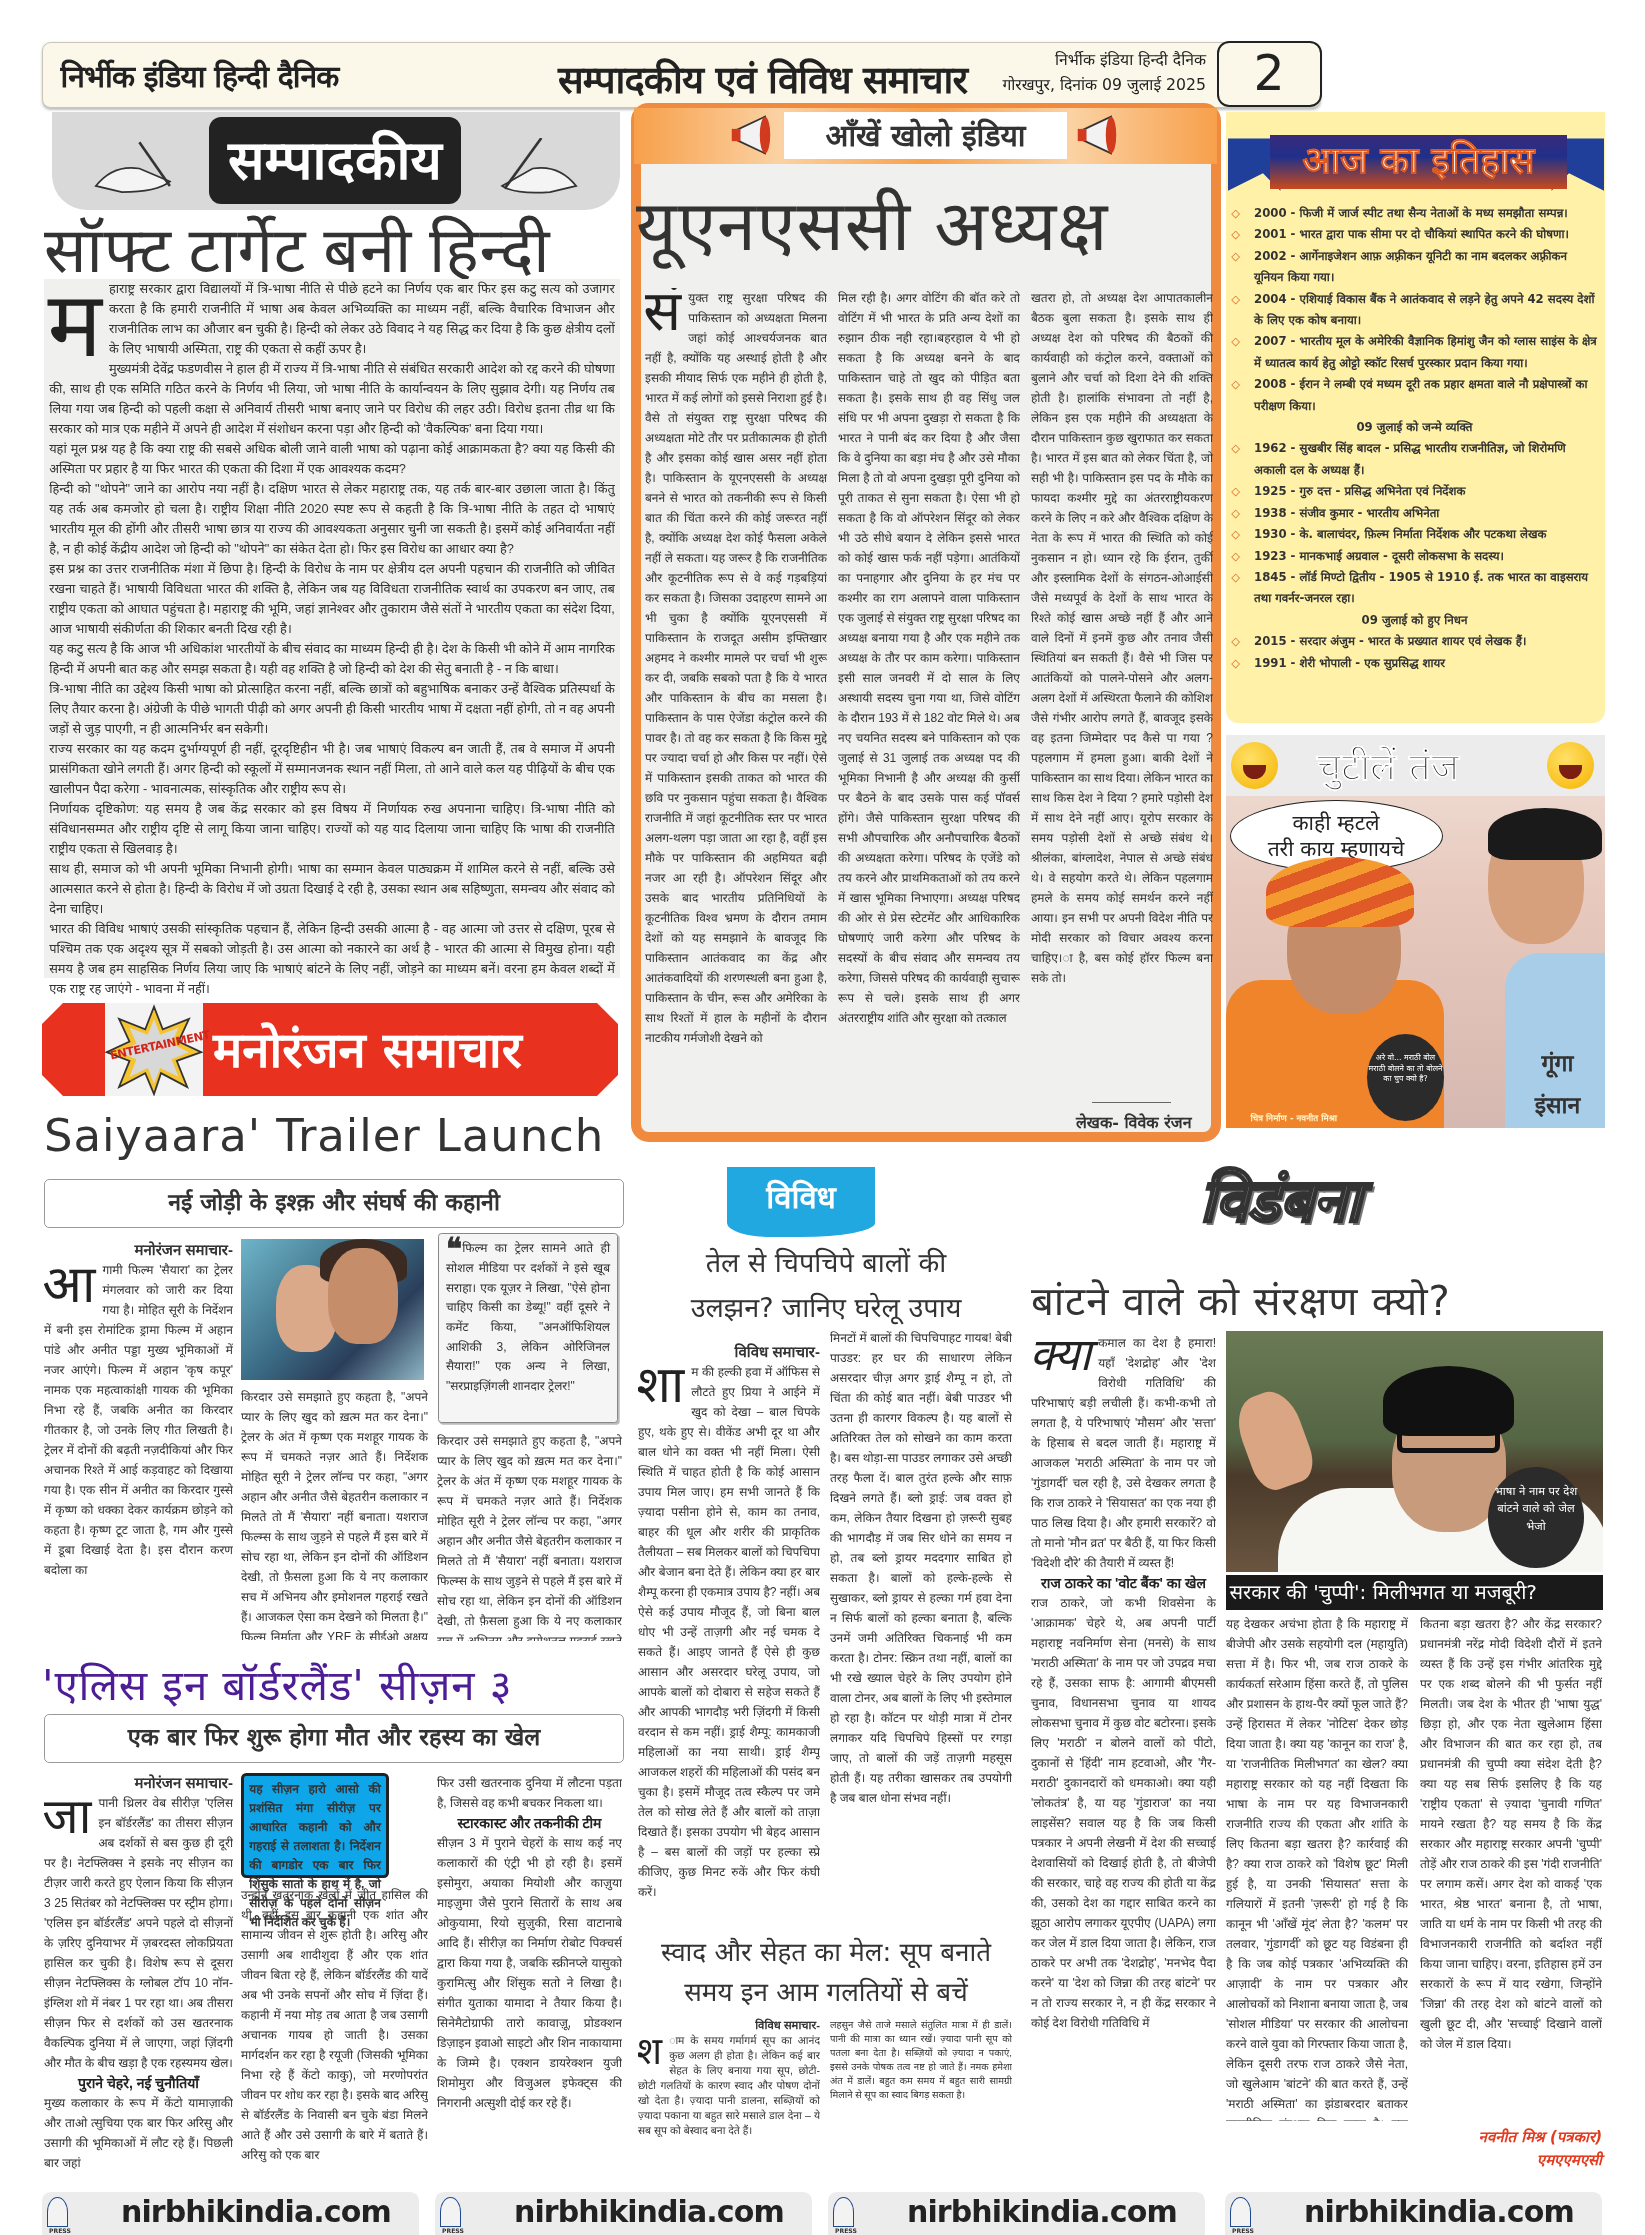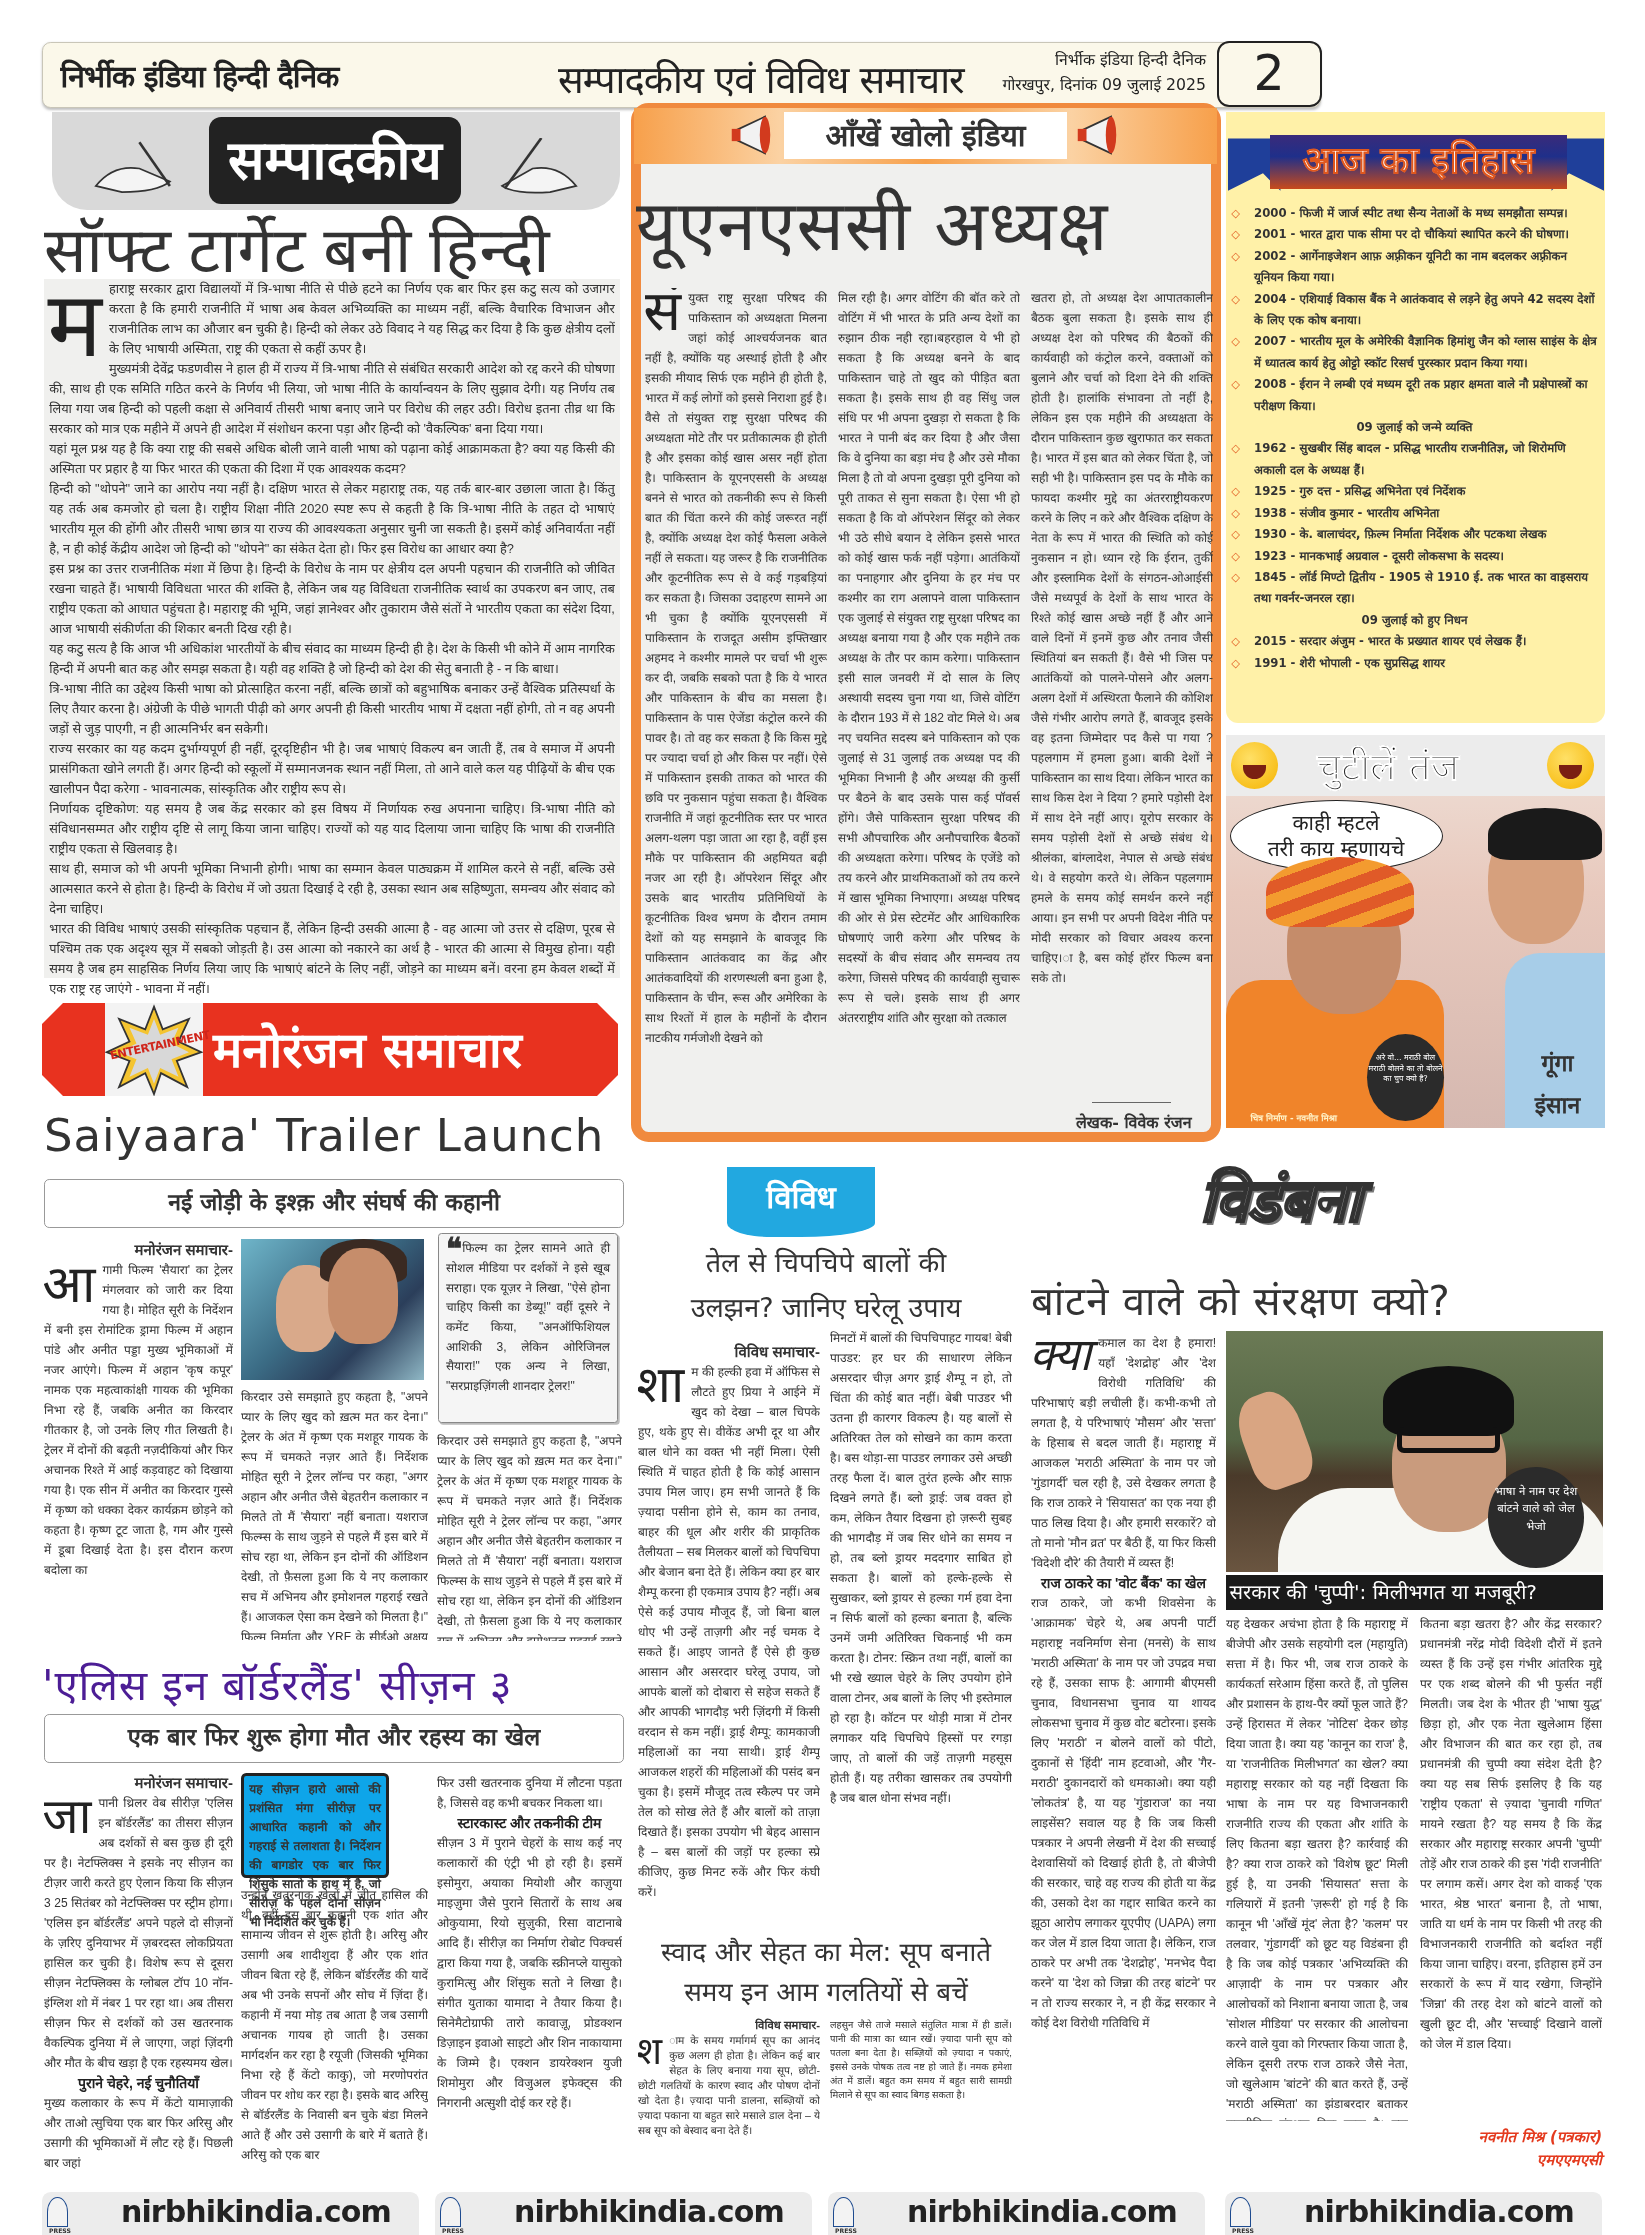--- a/index.html
+++ b/index.html
@@ -3,21 +3,21 @@
 <meta charset="utf-8">
 <style>
   * { box-sizing: border-box; margin: 0; padding: 0; }
   html, body { width: 1646px; height: 2236px; background: #ffffff; overflow: hidden; }
   body { position: relative; font-family: "DejaVu Sans", sans-serif; color: #222; }
   .abs { position: absolute; }
 
   
   .masthead { left: 42px; top: 42px; width: 1279px; height: 66px; background: #fbf8ea; border: 1.7px solid #c9c6b8; border-radius: 8.7px; box-shadow: 0 1.7px 2.6px rgba(0,0,0,.25); }
   .mh-left { left: 17.5px; top: 12.2px; font-size: 30px; font-weight: bold; color: #222; letter-spacing: -0.9px; }
-  .mh-center { left: 515px; top: 8.7px; font-size: 38px; font-weight: normal; color: #222; letter-spacing: -0.9px; }
+  .mh-center { left: 515px; top: 8.7px; font-size: 38px; font-weight: bold; color: #222; letter-spacing: -0.9px; }
   .mh-right { right: 114px; top: 5.2px; width: 210px; text-align: right; font-size: 15.7px; line-height: 24.5px; color: #222; }
   .mh-page { right: -1.7px; top: -1.7px; width: 105px; height: 66px; border: 2.6px solid #222; border-radius: 12.2px; background: #fbf8ea; font-size: 49px; line-height: 61px; text-align: center; color: #222; }
 
   
   .ed-banner { left: 52px; top: 112px; width: 568px; height: 98px; background: #d9d9d9; border-radius: 0 0 35px 35px; }
   .ed-banner-title { left: 157px; top: 5.2px; padding: 0 19px; height: 87px; background: #222; border-radius: 12.2px; color: #fff; font-size: 54px; font-weight: bold; line-height: 87px; }
   .hand { top: 26px; width: 96px; height: 61px; }
   .ed-headline { left: 44px; top: 205px; font-size: 63px; color: #333; font-family: Liberation Serif, serif; letter-spacing: 0.9px; }
   .ed-body { left: 44px; top: 279px; width: 576px; height: 699px; background: #f0f0ee; padding: 0 5.2px; }
   .dropcap { float: left; font-size: 91px; line-height: 87px; margin: 1.7px 7px 0 -1.7px; color: #222; font-family: "DejaVu Serif", serif; }

